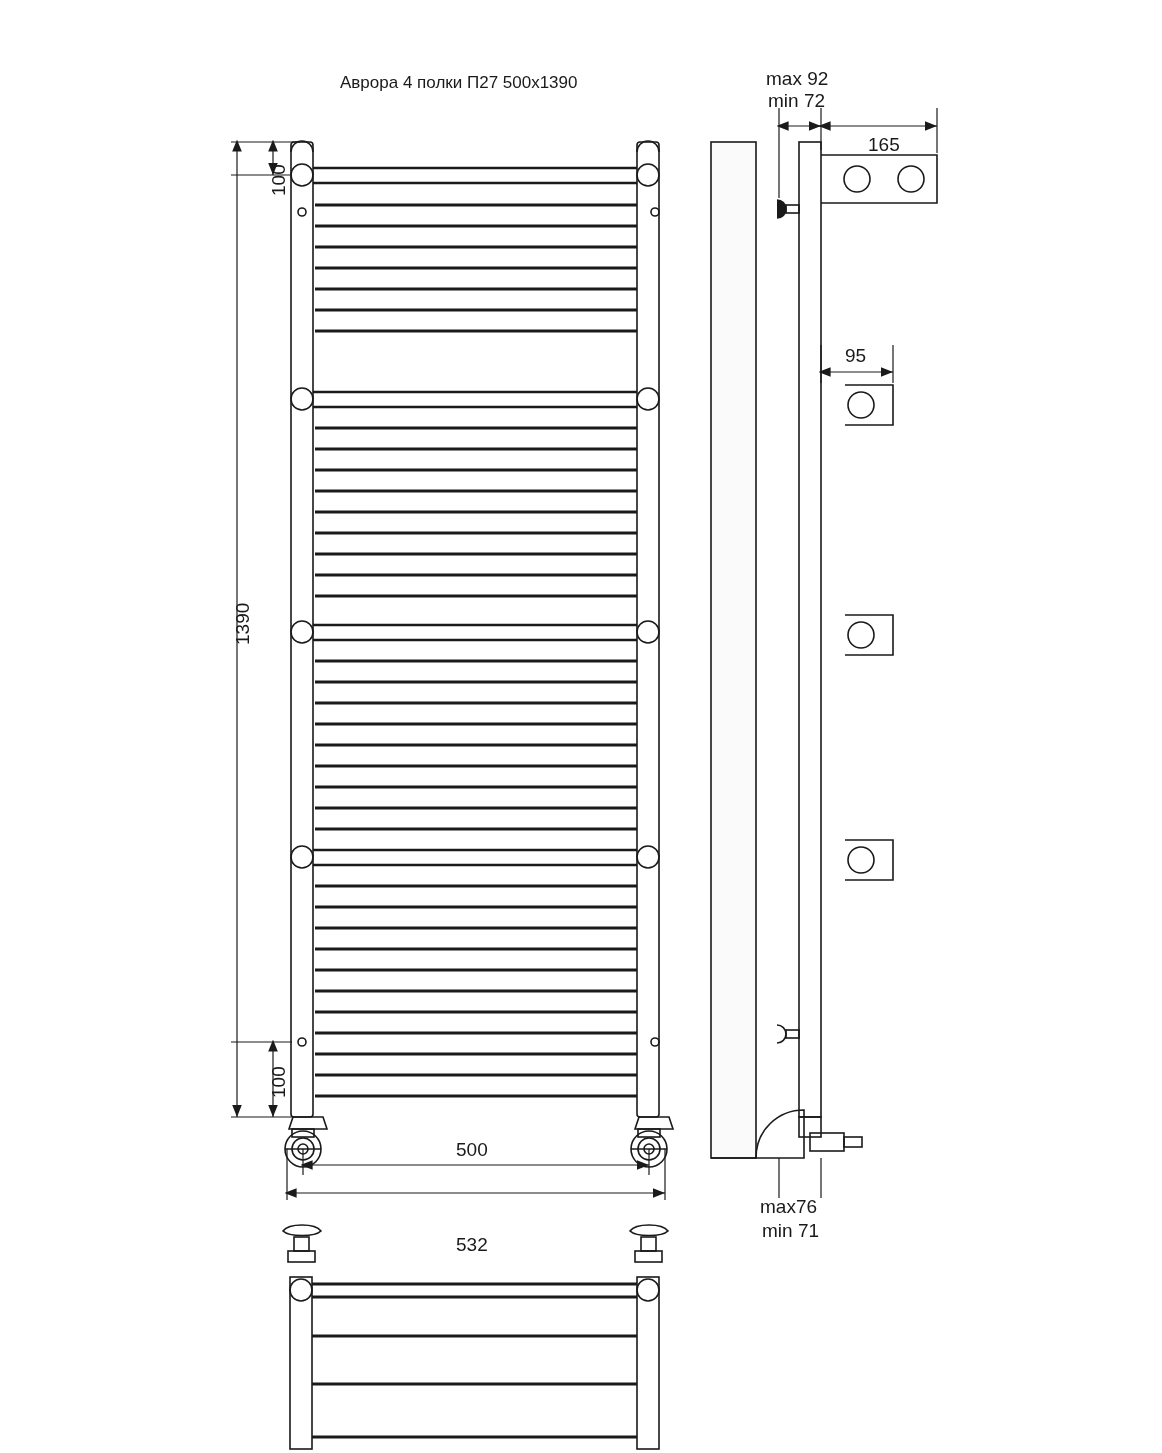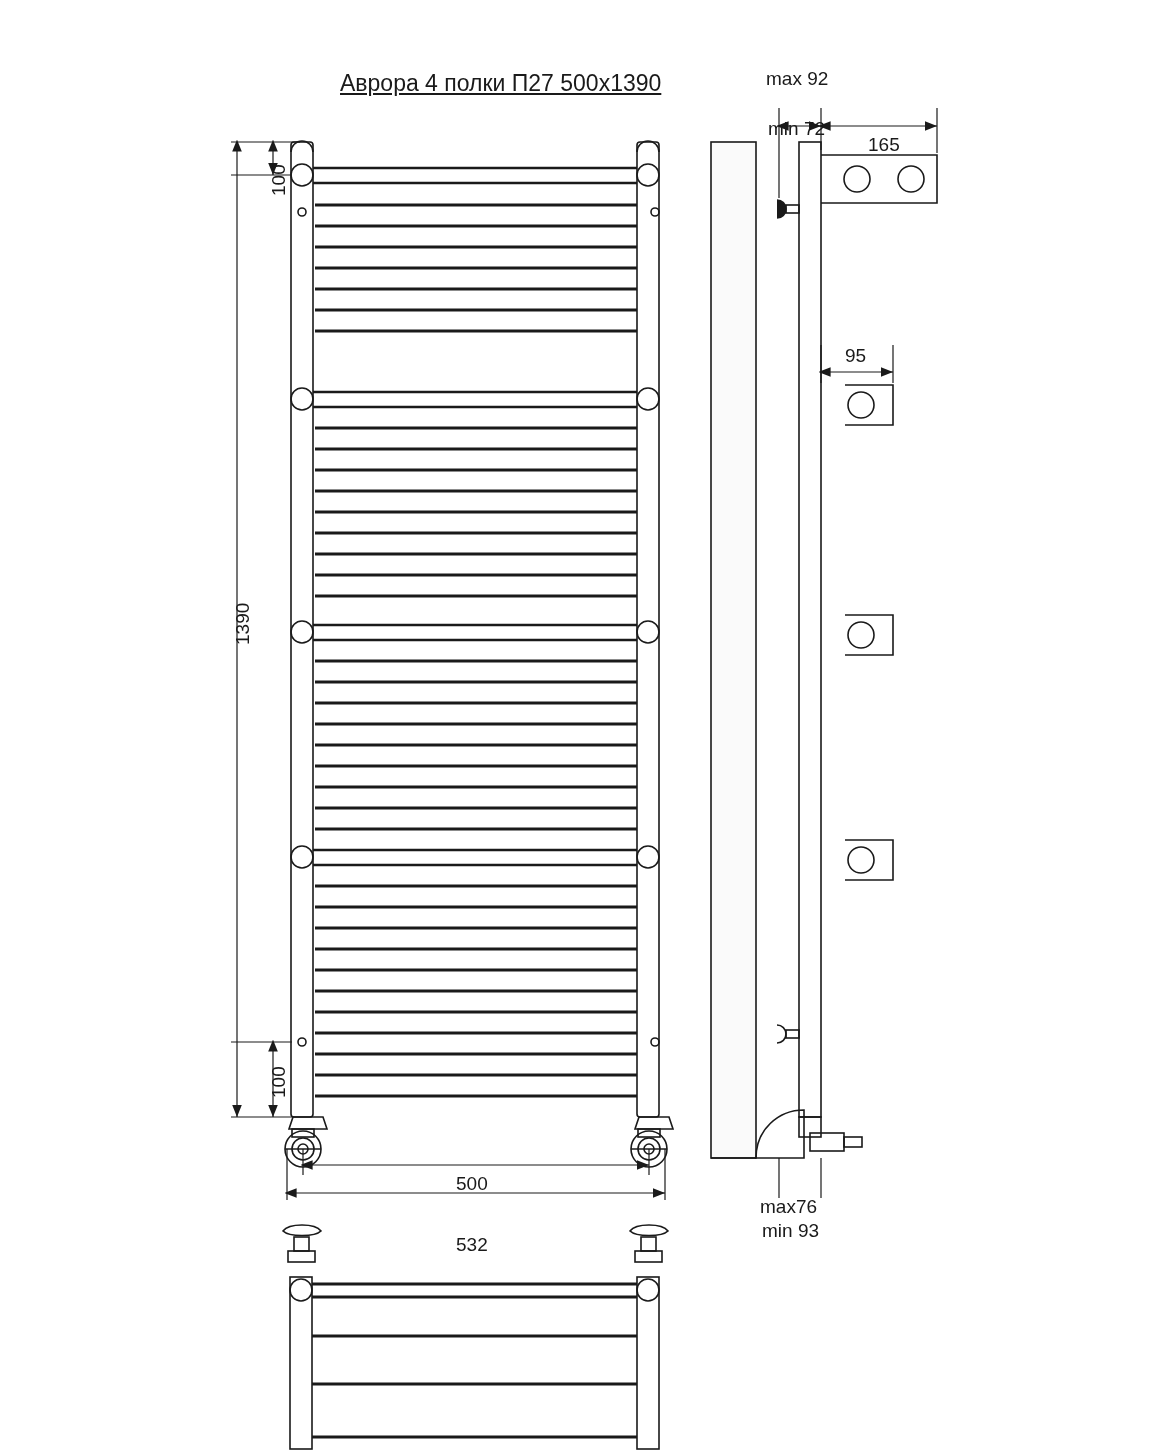--- a/index.html
+++ b/index.html
@@ -26,22 +26,21 @@
     height: 1453px;
   }
   .lbl {
     position: absolute;
     font-size: 19px;
     line-height: 22px;
     white-space: nowrap;
     color: #1a1a1a;
   }
   .lbl.title {
-    font-size: 23px;
-    text-decoration: underline;
+    font-size: 17px;
   }
   .lbl.rot {
     transform: rotate(-90deg);
     transform-origin: left top;
   }
 </style>
 </head>
 <body>
 
 <div id="page">
@@ -239,24 +238,24 @@
       </g>
     </g>
   </svg>
 
   <div class="lbl title" style="left:340px; top:72px;">Аврора 4 полки П27 500х1390</div>
 
   <div class="lbl rot" style="left:232px; top:645px;">1390</div>
   <div class="lbl rot" style="left:268px; top:196px;">100</div>
   <div class="lbl rot" style="left:268px; top:1098px;">100</div>
 
-  <div class="lbl" style="left:456px; top:1139px;margin-top:34px;">500</div>
+  <div class="lbl" style="left:456px; top:1139px;">500</div>
   <div class="lbl" style="left:456px; top:1234px;">532</div>
 
   <div class="lbl" style="left:766px; top:68px;">max 92</div>
-  <div class="lbl" style="left:768px; top:90px;margin-top:28px;">min 72</div>
+  <div class="lbl" style="left:768px; top:90px;">min 72</div>
   <div class="lbl" style="left:868px; top:106px;margin-top:28px;">165</div>
   <div class="lbl" style="left:845px; top:345px;">95</div>
 
   <div class="lbl" style="left:760px; top:1196px;text-align:center;">max76</div>
-  <div class="lbl" style="left:762px; top:1220px;">min 93</div>
+  <div class="lbl" style="left:762px; top:1220px;">min 71</div>
 
 </div>
 
 </body></html>

